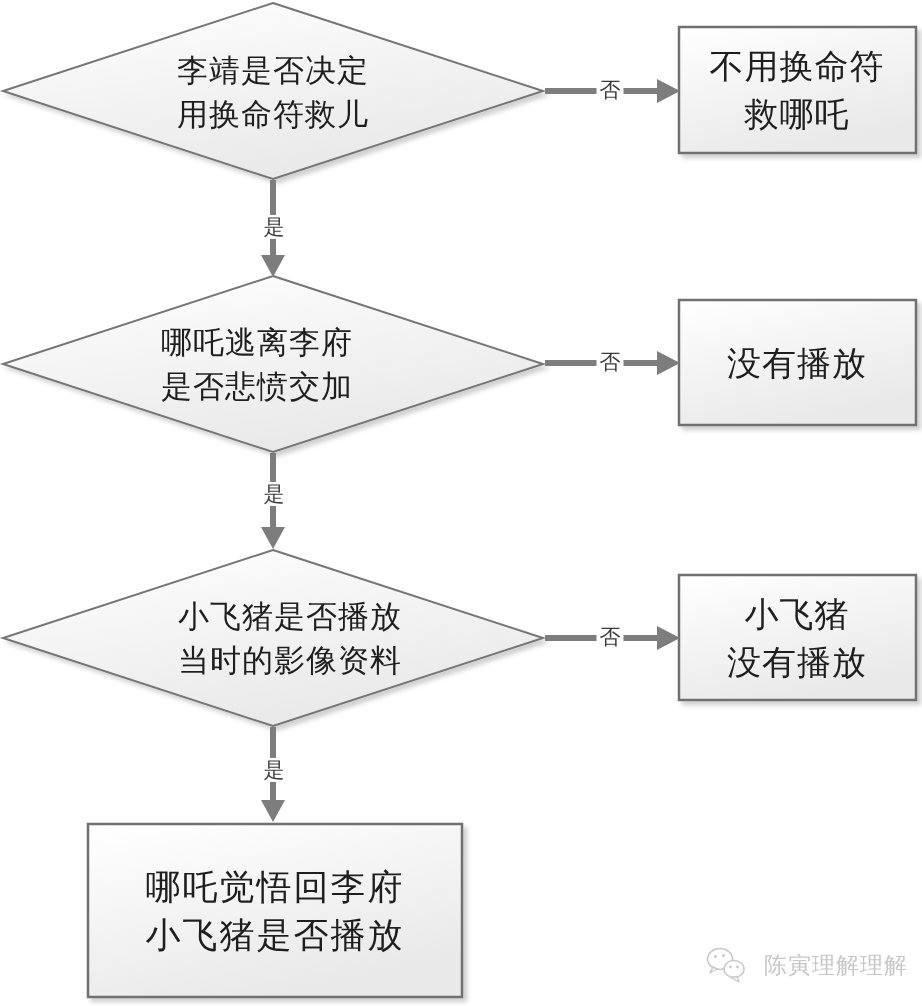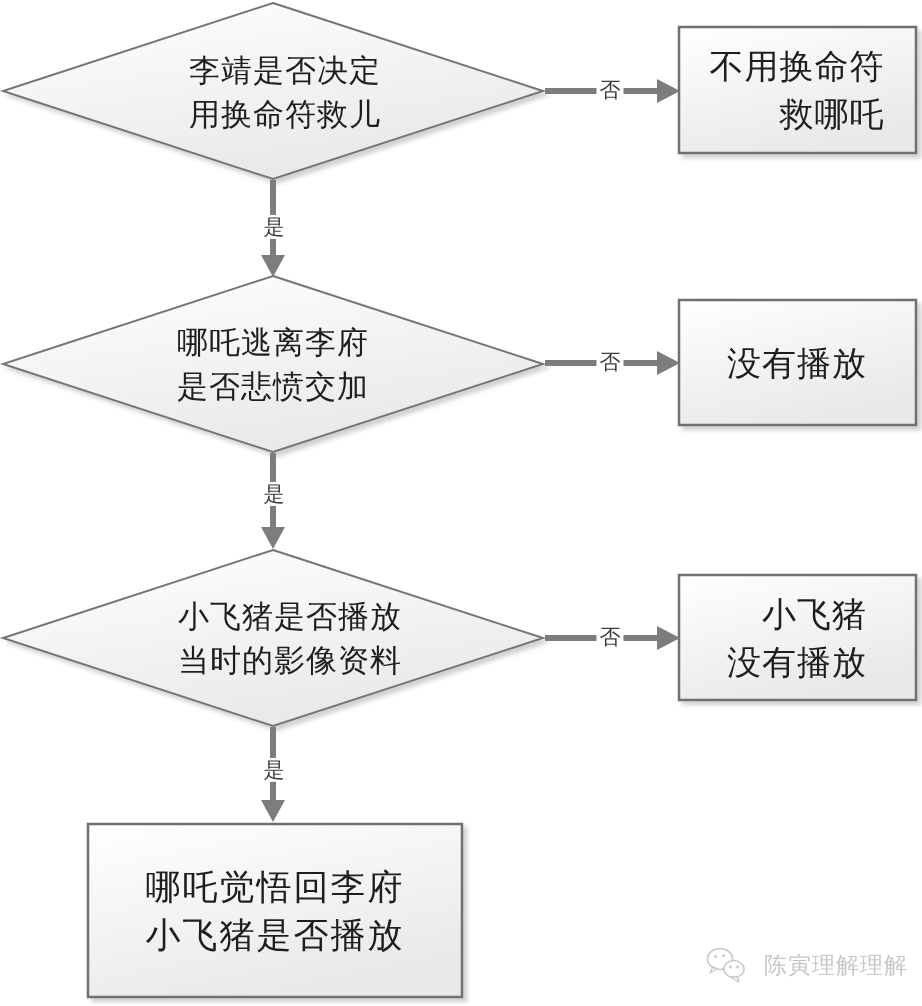--- a/index.html
+++ b/index.html
@@ -19,21 +19,21 @@
   .node-text {
     position: absolute;
     transform: translate(-50%, -50%);
     text-align: center;
     color: #1e1e1e;
     font-weight: 400;
     white-space: nowrap;
   }
   .node-text span { display: block; }
   .diamond-text { font-size: 31px; line-height: 44px; letter-spacing: 1px; }
-  .box-text    { font-size: 34px; line-height: 48px; letter-spacing: 1px; text-align: right; }
+  .box-text    { font-size: 34px; line-height: 48px; letter-spacing: 1px; }
   .final-text  { font-size: 35px; line-height: 48px; letter-spacing: 2px; }
   .edge-label {
     position: absolute;
     transform: translate(-50%, -50%);
     font-size: 21px;
     line-height: 1.15;
     color: #3a3a3a;
     background: #ffffff;
     padding: 0 3px;
   }
@@ -87,25 +87,25 @@
     <polygon points="657,626 680,638 657,650" fill="#7d7d7d"></polygon>
 
     <line x1="273" y1="180" x2="273" y2="257" stroke="#7d7d7d" stroke-width="6"></line>
     <polygon points="261,255 285,255 273,277" fill="#7d7d7d"></polygon>
     <line x1="273" y1="453" x2="273" y2="529" stroke="#7d7d7d" stroke-width="6"></line>
     <polygon points="261,527 285,527 273,549" fill="#7d7d7d"></polygon>
     <line x1="273" y1="727" x2="273" y2="802" stroke="#7d7d7d" stroke-width="6"></line>
     <polygon points="261,800 285,800 273,822" fill="#7d7d7d"></polygon>
   </svg>
 
-  <div class="node-text diamond-text" style="left:285px; top:93px;">
+  <div class="node-text diamond-text" style="left:273px; top:93px;">
     <span>李靖是否决定</span>
     <span>用换命符救儿</span>
   </div>
-  <div class="node-text diamond-text" style="left:273px; top:365px;">
+  <div class="node-text diamond-text" style="left:257px; top:365px;">
     <span>哪吒逃离李府</span>
     <span>是否悲愤交加</span>
   </div>
   <div class="node-text diamond-text" style="left:290px; top:639px;">
     <span>小飞猪是否播放</span>
     <span>当时的影像资料</span>
   </div>
 
   <div class="node-text box-text" style="left:797px; top:90px;">
     <span>不用换命符</span>

